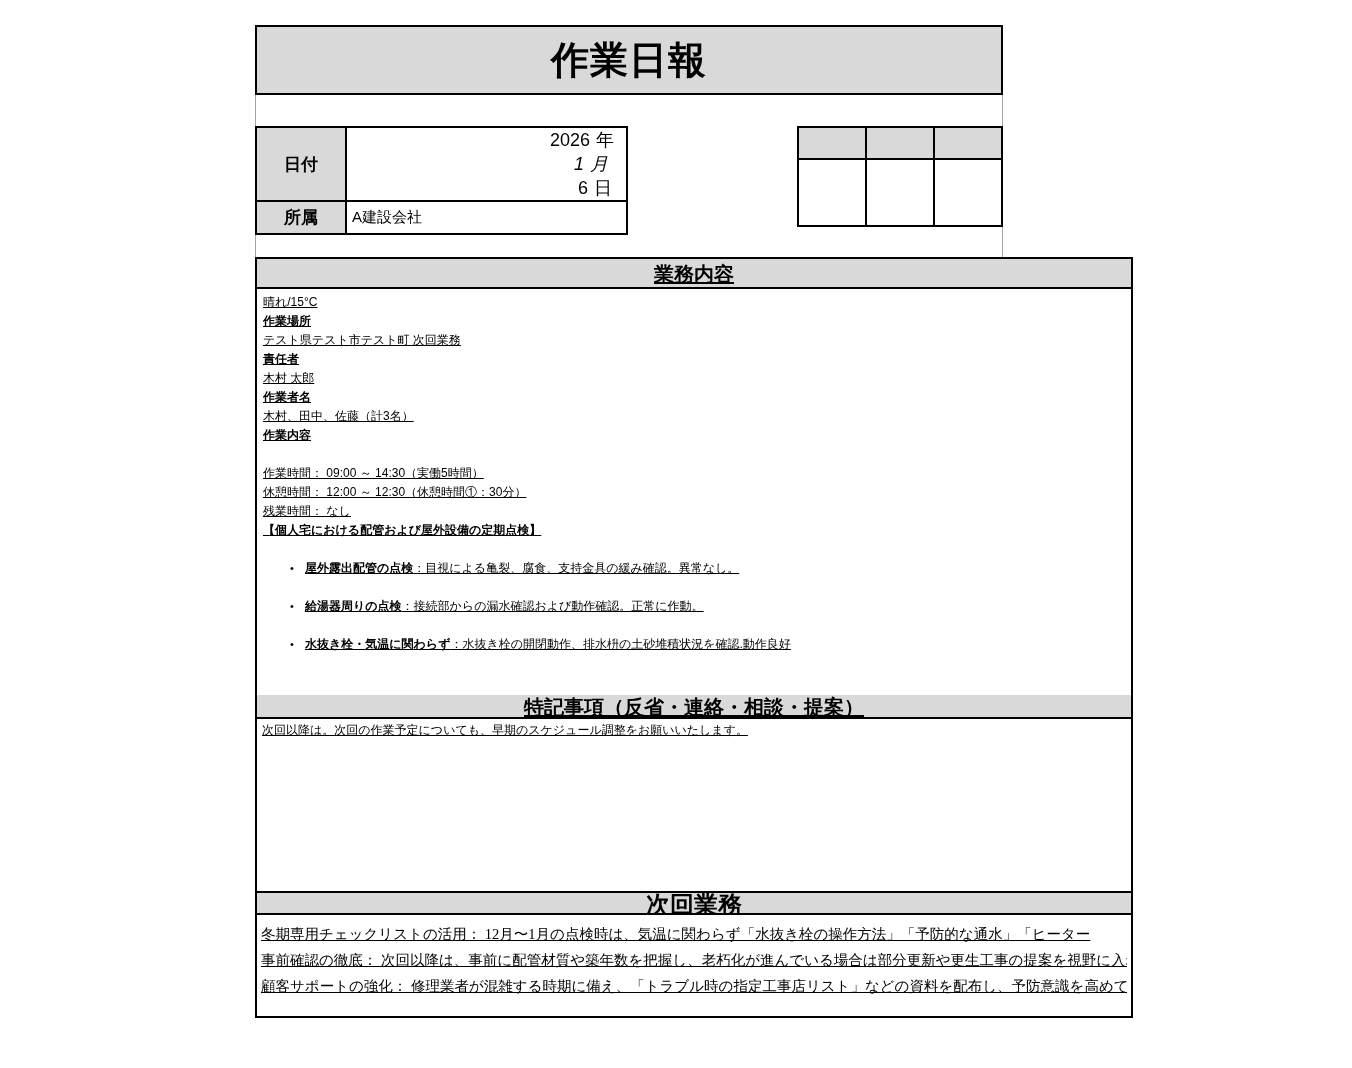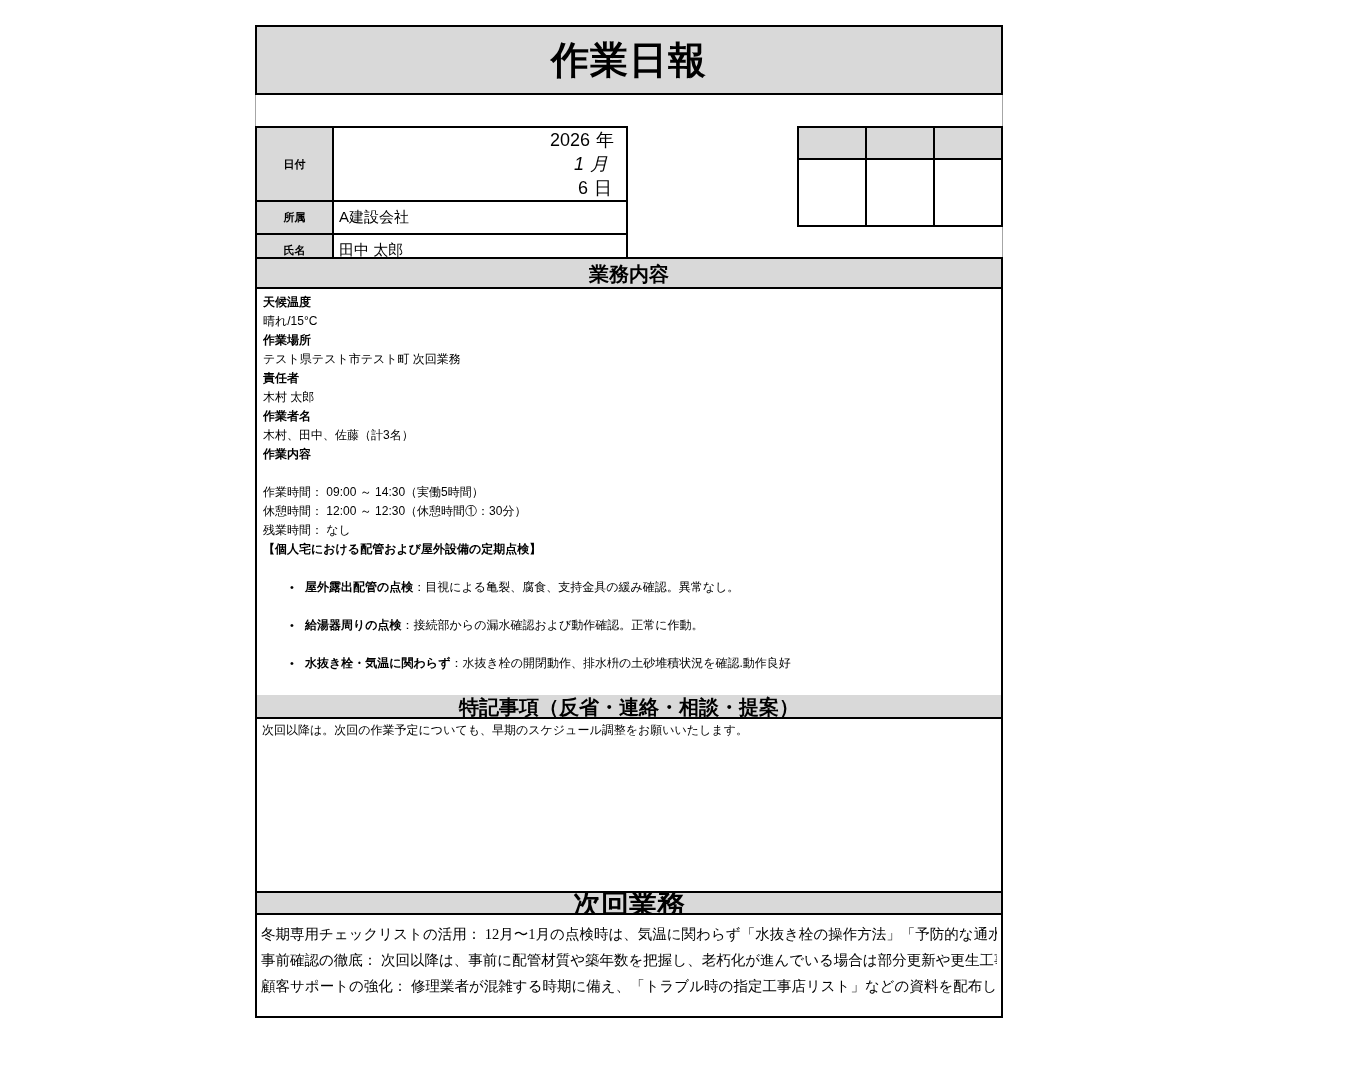--- a/index.html
+++ b/index.html
@@ -13,41 +13,41 @@
 
   
   .gap-strip { position:absolute; left:255px; width:748px; border-left:1px solid #a6a6a6; border-right:1px solid #a6a6a6; }
   .gap1 { top:95px; height:31px; }
   .gap2 { top:225px; height:32px; }
 
   
   table { border-collapse:collapse; }
   .info-table { position:absolute; left:255px; top:126px; width:373px; table-layout:fixed; }
   .info-table td { border:2px solid #000; height:33px; overflow:hidden; }
-  .info-table td.lbl { width:77px; background:#d9d9d9; text-align:center; font-weight:bold; font-size:11px; }
+  .info-table td.lbl { width:90px; background:#d9d9d9; text-align:center; font-weight:bold; font-size:17px; }
   .info-table td.val { font-size:15px; padding-left:5px; background:#fff; }
   .date-flex { display:flex; width:100%; font-size:18px;flex-direction:column; }
   .date-seg { flex:1; text-align:right; }
   .date-seg.y { padding-right:12px; }
   .date-seg.m { padding-right:18px;font-style:italic; }
   .date-seg.d { padding-right:14px; }
   .date-num { margin-right:6px; }
 
   
   .stamp-table { position:absolute; left:797px; top:126px; width:206px; table-layout:fixed; }
   .stamp-table td { border:2px solid #000; }
   .stamp-table tr.hd td { height:32px; background:#d9d9d9; }
   .stamp-table tr.bd td { height:67px; background:#fff; }
 
   
-  .main-table { position:absolute; left:255px; top:257px; width:748px; border:2px solid #000; background:#fff; }
+  .main-table { position:absolute; left:255px; top:257px; width:878px; border:2px solid #000; background:#fff;text-decoration:underline; }
   .sec-header { background:#d9d9d9; text-align:center; font-weight:bold; overflow:hidden; }
   .sec-header.h1 { height:30px; line-height:30px; font-size:20px; border-bottom:2px solid #000; }
   .sec-header.h2 { height:24px; line-height:24px; font-size:20px; border-bottom:2px solid #000; }
-  .sec-header.h3 { height:24px; line-height:24px; font-size:28px; border-top:2px solid #000; border-bottom:2px solid #000; }
+  .sec-header.h3 { height:24px; line-height:24px; font-size:24px; border-top:2px solid #000; border-bottom:2px solid #000; }
 
   .work-body { height:406px; padding:4px 6px; overflow:hidden; }
   .wline { height:19px; line-height:19px; font-size:12px; white-space:nowrap; overflow:hidden; }
   .wline.bold { font-weight:bold; }
   .wline.blank { }
   .wline .bullet-glyph { display:none; }
   .wline.bullet .bullet-glyph { display:inline-block; width:26px; margin-left:16px; text-align:center; font-size:11px; }
   .wline .wlabel { font-weight:bold; }
   .wline.bracket { font-weight:bold; }
 
@@ -76,24 +76,20 @@
           <span class="date-seg y"><span class="date-num">2026</span><span>年</span></span>
           <span class="date-seg m"><span class="date-num">1</span><span>月</span></span>
           <span class="date-seg d"><span class="date-num">6</span><span>日</span></span>
         </div>
       </td>
     </tr>
     <tr>
       <td class="lbl">所属</td>
       <td class="val">A建設会社</td>
     </tr>
-    <tr>
-      <td class="lbl">氏名</td>
-      <td class="val">田中 太郎</td>
-    </tr>
   </tbody>
     </table>
 
   <table class="stamp-table">
     <tbody>
         <tr class="hd">
       <td></td>
       <td></td>
       <td></td>
     </tr>
@@ -103,23 +99,20 @@
       <td></td>
     </tr>
   </tbody>
     </table>
 
   <div class="main-table">
 
     <div class="sec-header h1">業務内容</div>
     <div class="work-body">
 
-        <div class="wline bold">
-          <span class="wlabel"></span><span class="wtext">天候温度</span>
-        </div>
 
         <div class="wline plain">
           <span class="wlabel"></span><span class="wtext">晴れ/15°C</span>
         </div>
 
         <div class="wline bold">
           <span class="wlabel"></span><span class="wtext">作業場所</span>
         </div>
 
         <div class="wline plain">

